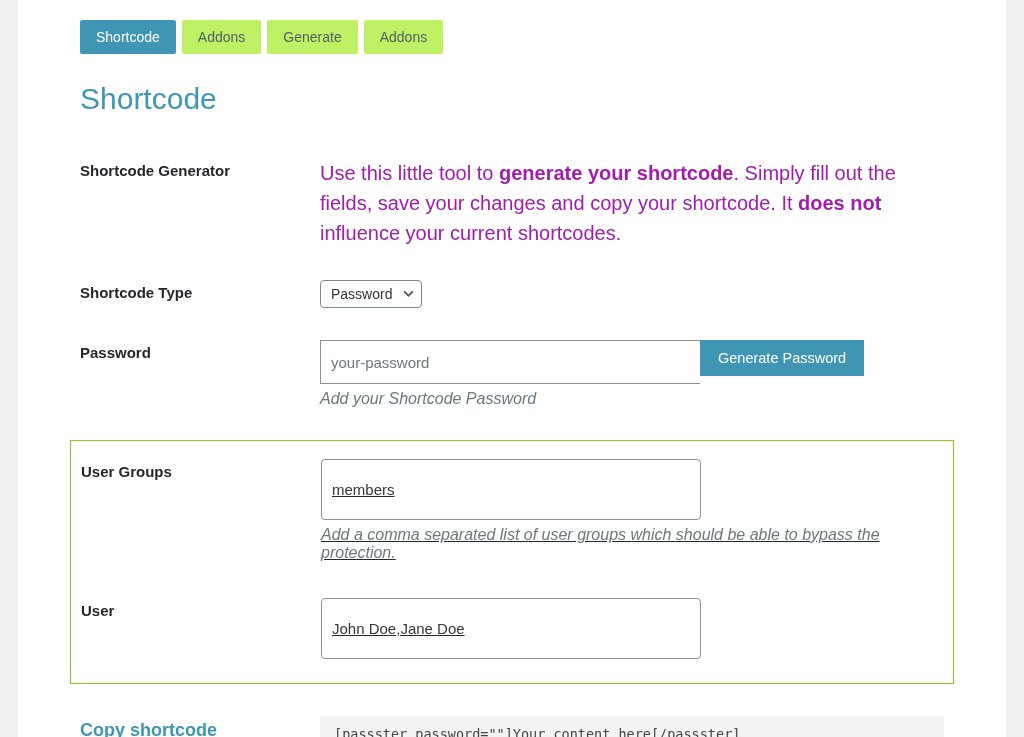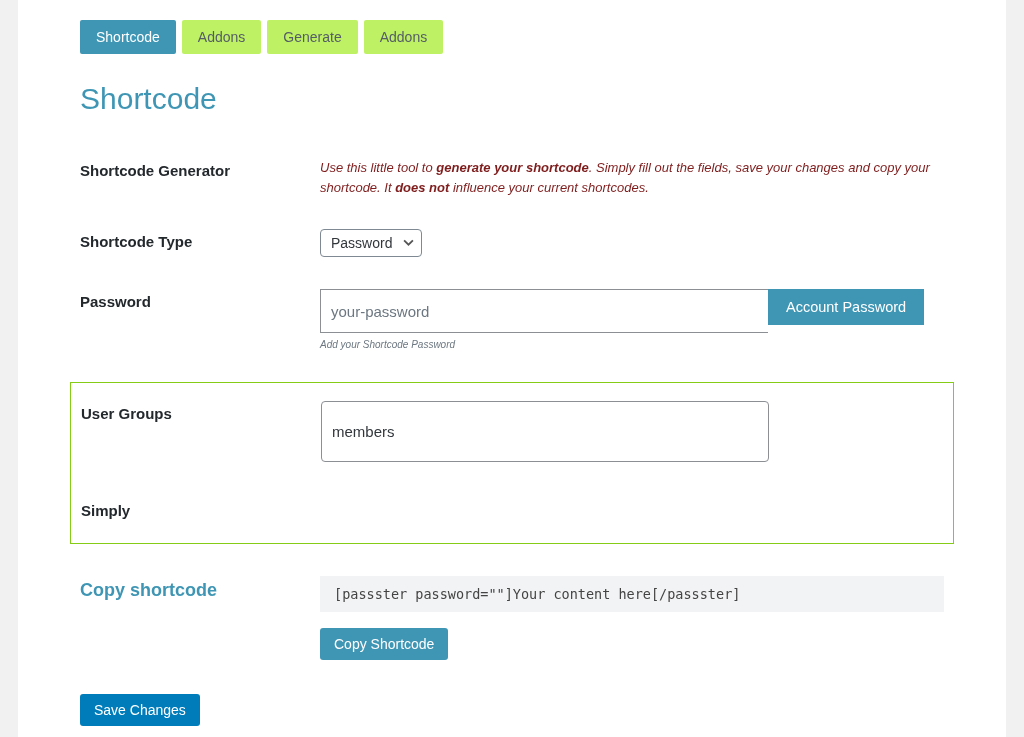--- a/index.html
+++ b/index.html
@@ -60,23 +60,22 @@
   }
   .label-col.title-label {
     color: #3f96b4;
     font-weight: 700;
     font-size: 18px;
   }
   .field-col {
     flex: 1;
   }
   .intro-text {
-    color: #7f1d1d;
-    font-style: italic;
-    font-size: 13px;
+    color: #a21caf;
+    font-size: 20px;
     line-height: 1.5;
   }
   .intro-text b { font-weight: 700; }
   .select-wrap {
     position: relative;
     display: inline-block;
   }
   .select {
     appearance: none;
     -webkit-appearance: none;
@@ -92,29 +91,29 @@
     position: absolute;
     right: 8px;
     top: 50%;
     transform: translateY(-50%);
     pointer-events: none;
     color: #555;
   }
   .hint {
     color: #6c7781;
     font-style: italic;
-    font-size: 10px;
+    font-size: 16px;
     margin-top: 6px;
   }
   .pw-row {
     display: flex;
     align-items: stretch;
   }
   .text-input {
-    width: 448px;
+    width: 380px;
     border: 1px solid #8c8f94;
     border-radius: 4px;
     padding: 21px 10px;
     font-size: 15px;
     color: #32373c;
   }
   .text-input.pw {
     border-radius: 0;
     height: 36px;
     color: #6c7781;
@@ -163,20 +162,21 @@
     border: none;
     padding: 8px 14px;
     font-size: 14px;
     border-radius: 3px;
     cursor: pointer;
     margin-top: 34px;
   }
   .field-col-inner {
     display: flex;
     flex-direction: column;
+    text-decoration: underline;
   }
 </style>
 </head>
 <body>
 
 <div class="page-wrap">
   <div class="content">
 
     <div class="tabs">
       <div class="tab active">Shortcode</div>
@@ -212,36 +212,38 @@
             </span>
           </div>
         </div>
       </div>
 
       <div class="form-row">
         <div class="label-col">Password</div>
         <div class="field-col">
           <div class="pw-row">
             <input type="text" class="text-input pw" value="your-password" style="">
-            <button class="gen-btn">Account Password</button>
+            <button class="gen-btn">Generate Password</button>
           </div>
           <div class="hint">Add your Shortcode Password</div>
         </div>
       </div>
 
       <div class="highlight-box">
         <div class="form-row">
           <div class="label-col">User Groups</div>
           <div class="field-col field-col-inner">
             <input type="text" class="text-input" value="members" style="">
+            <div class="hint">Add a comma separated list of user groups which should be able to bypass the protection.</div>
           </div>
         </div>
         <div class="form-row">
-          <div class="label-col">Simply</div>
+          <div class="label-col">User</div>
           <div class="field-col field-col-inner">
+            <input type="text" class="text-input" value="John Doe,Jane Doe" style="">
           </div>
         </div>
       </div>
 
       <div class="form-row">
         <div class="label-col title-label">Copy shortcode</div>
         <div class="field-col field-col-inner">
           <div class="code-block">[passster password=""]Your content here[/passster]</div>
           <div>
             <button class="copy-btn">Copy Shortcode</button>

